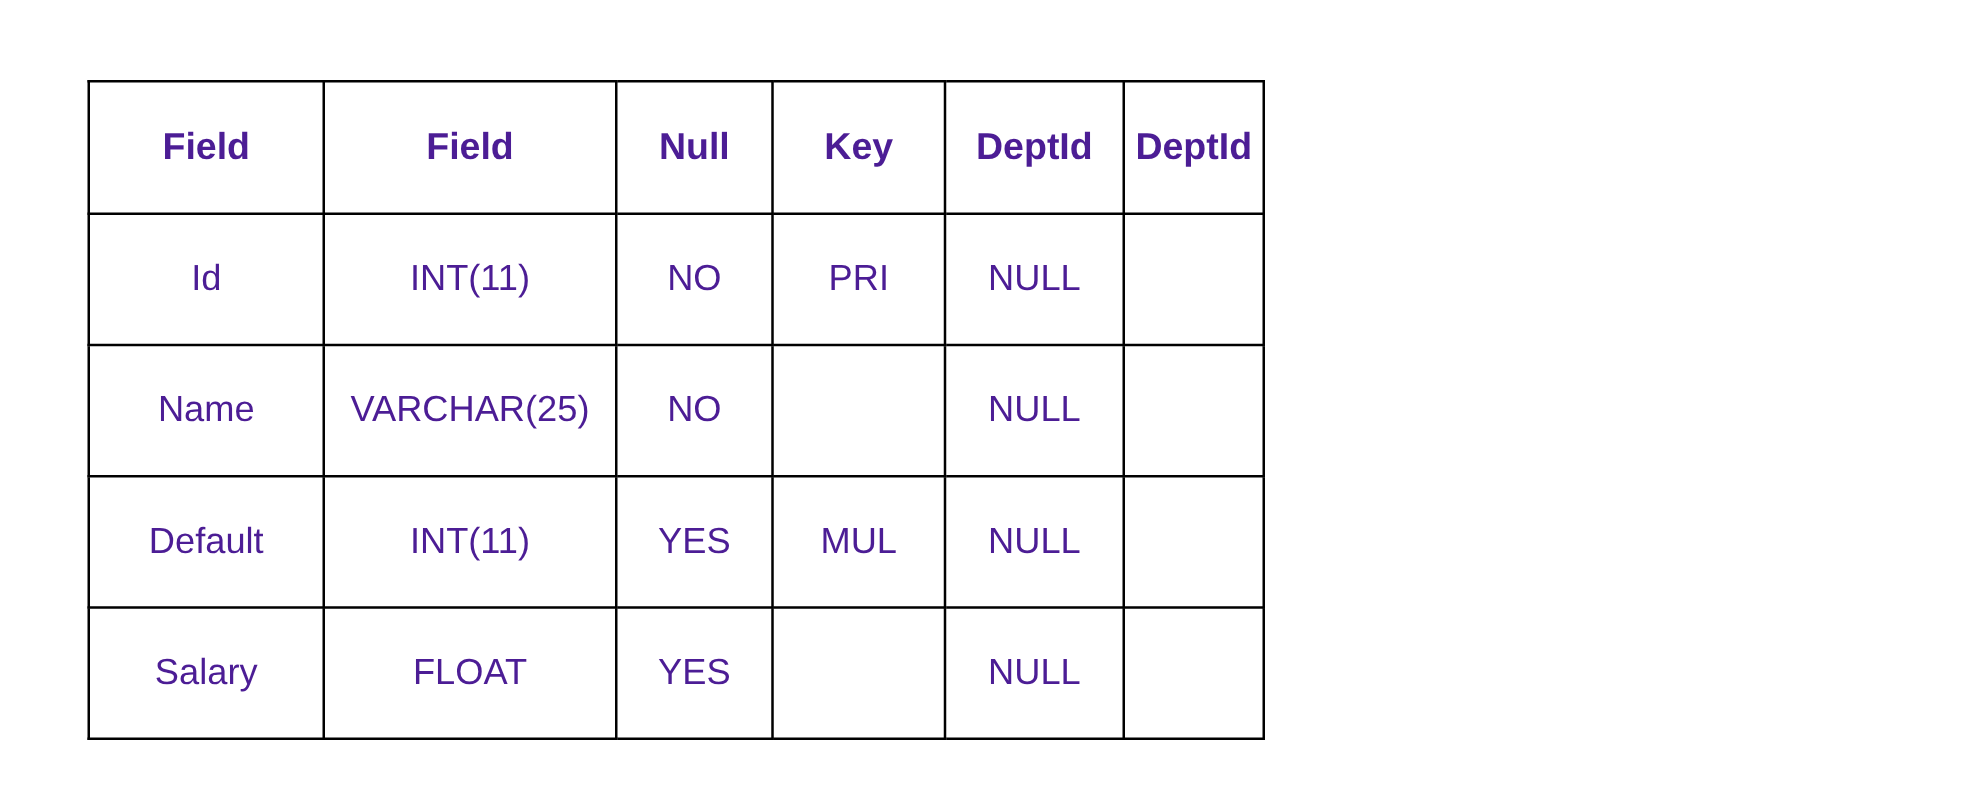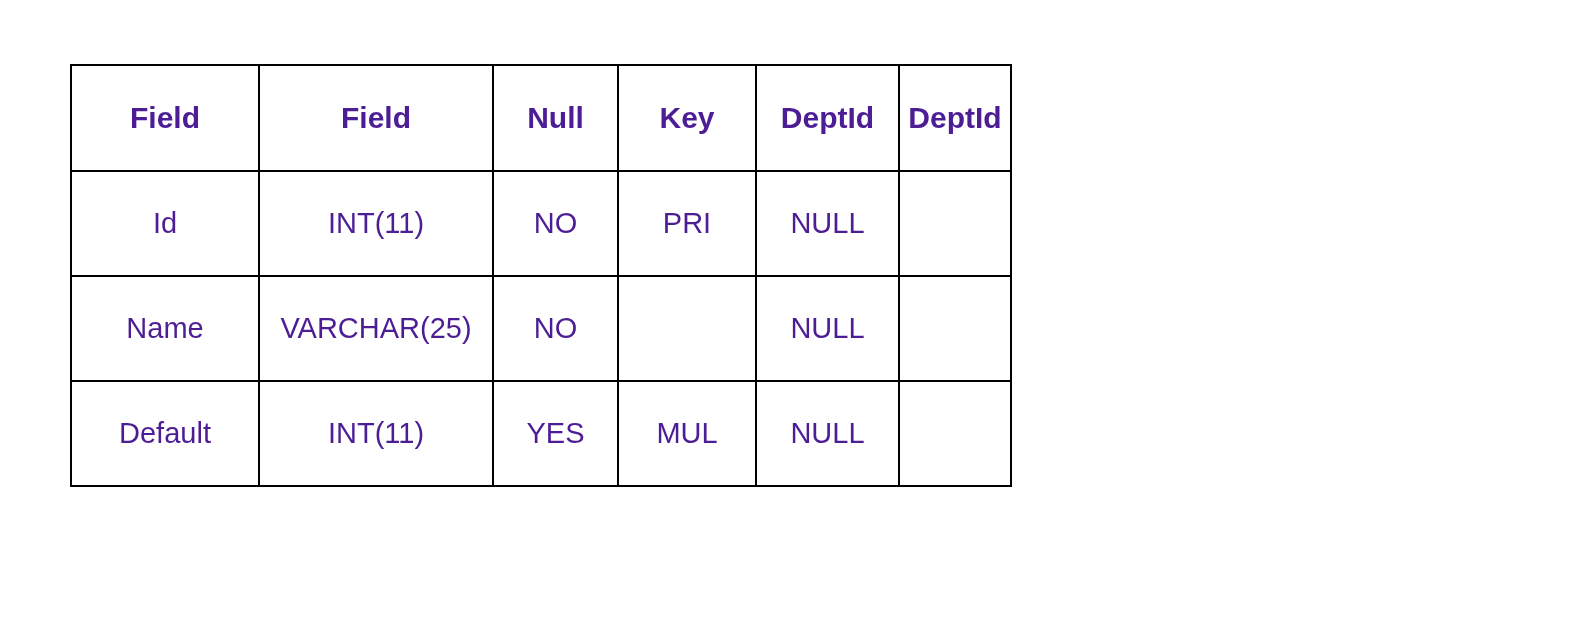--- a/index.html
+++ b/index.html
@@ -85,15 +85,23 @@
         <td></td>
       </tr>
       <tr class="body-row">
         <td>Default</td>
         <td>INT(11)</td>
         <td>YES</td>
         <td>MUL</td>
         <td>NULL</td>
         <td></td>
       </tr>
+      <tr class="body-row">
+        <td>Salary</td>
+        <td>FLOAT</td>
+        <td>YES</td>
+        <td></td>
+        <td>NULL</td>
+        <td></td>
+      </tr>
     </tbody>
   </table>
 </div>
 
 </body></html>

